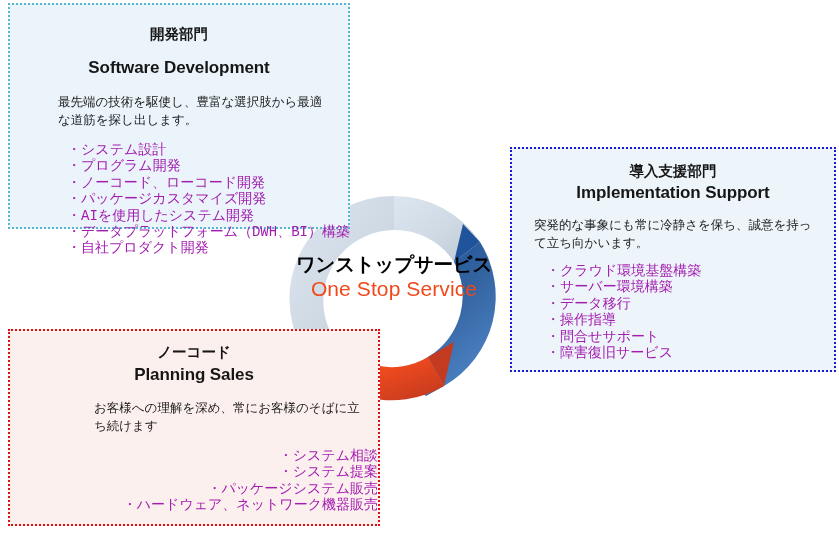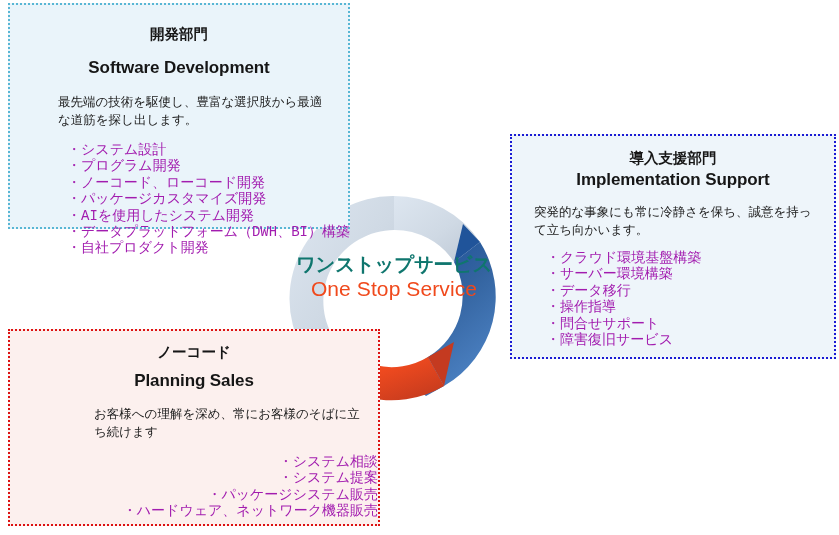--- a/index.html
+++ b/index.html
@@ -38,21 +38,21 @@
     top: 252px;
     width: 272px;
     height: 62px;
     z-index: 4;
     text-align: center;
     pointer-events: none;
   }
   .center-jp {
     font-size: 19.5px;
     font-weight: bold;
-    color: #0f766e;
+    color: #000000;
     letter-spacing: -0.3px;
     line-height: 24px;
     white-space: nowrap;
   }
   .center-en {
     font-size: 21px;
     font-weight: normal;
     color: #f0491c;
     letter-spacing: 0.1px;
     line-height: 25px;
@@ -119,42 +119,42 @@
     border: 2.5px dotted #58b6d4;
   }
   #panel-dev .title-jp { margin-top: 20px; }
   #panel-dev .title-en { margin-top: 13px; }
   #panel-dev .desc { margin: 15px 0 0 48px; }
   #panel-dev .bullets { margin: 13px 0 0 57px; }
 
   
   #panel-impl {
     left: 510px;
-    top: 134px;
+    top: 147px;
     width: 326px;
     height: 225px;
     background: #eef5fa;
     border: 2.5px dotted #1a1ad4;
   }
   #panel-impl .title-jp { margin-top: 13px; }
   #panel-impl .title-en { margin-top: 1px; }
   #panel-impl .desc { margin: 13px 0 0 22px; }
   #panel-impl .bullets { margin: 11px 0 0 34px; }
 
   
   #panel-sales {
     left: 8px;
     top: 329px;
     width: 372px;
     height: 197px;
     background: #fcf0ee;
     border: 2.5px dotted #dd1111;
   }
   #panel-sales .title-jp { margin-top: 12px; }
-  #panel-sales .title-en { margin-top: 8px; text-align: center; }
+  #panel-sales .title-en { margin-top: 2px; text-align: center; }
   #panel-sales .desc { margin: 14px 0 0 84px; }
   #panel-sales .bullets { margin: 13px 0 0 57px; text-align: right; }
 </style>
 </head>
 <body>
 
 <div id="stage">
 
   <div class="cycle-wrap">
     <svg width="272" height="220" viewBox="0 0 272 220">

